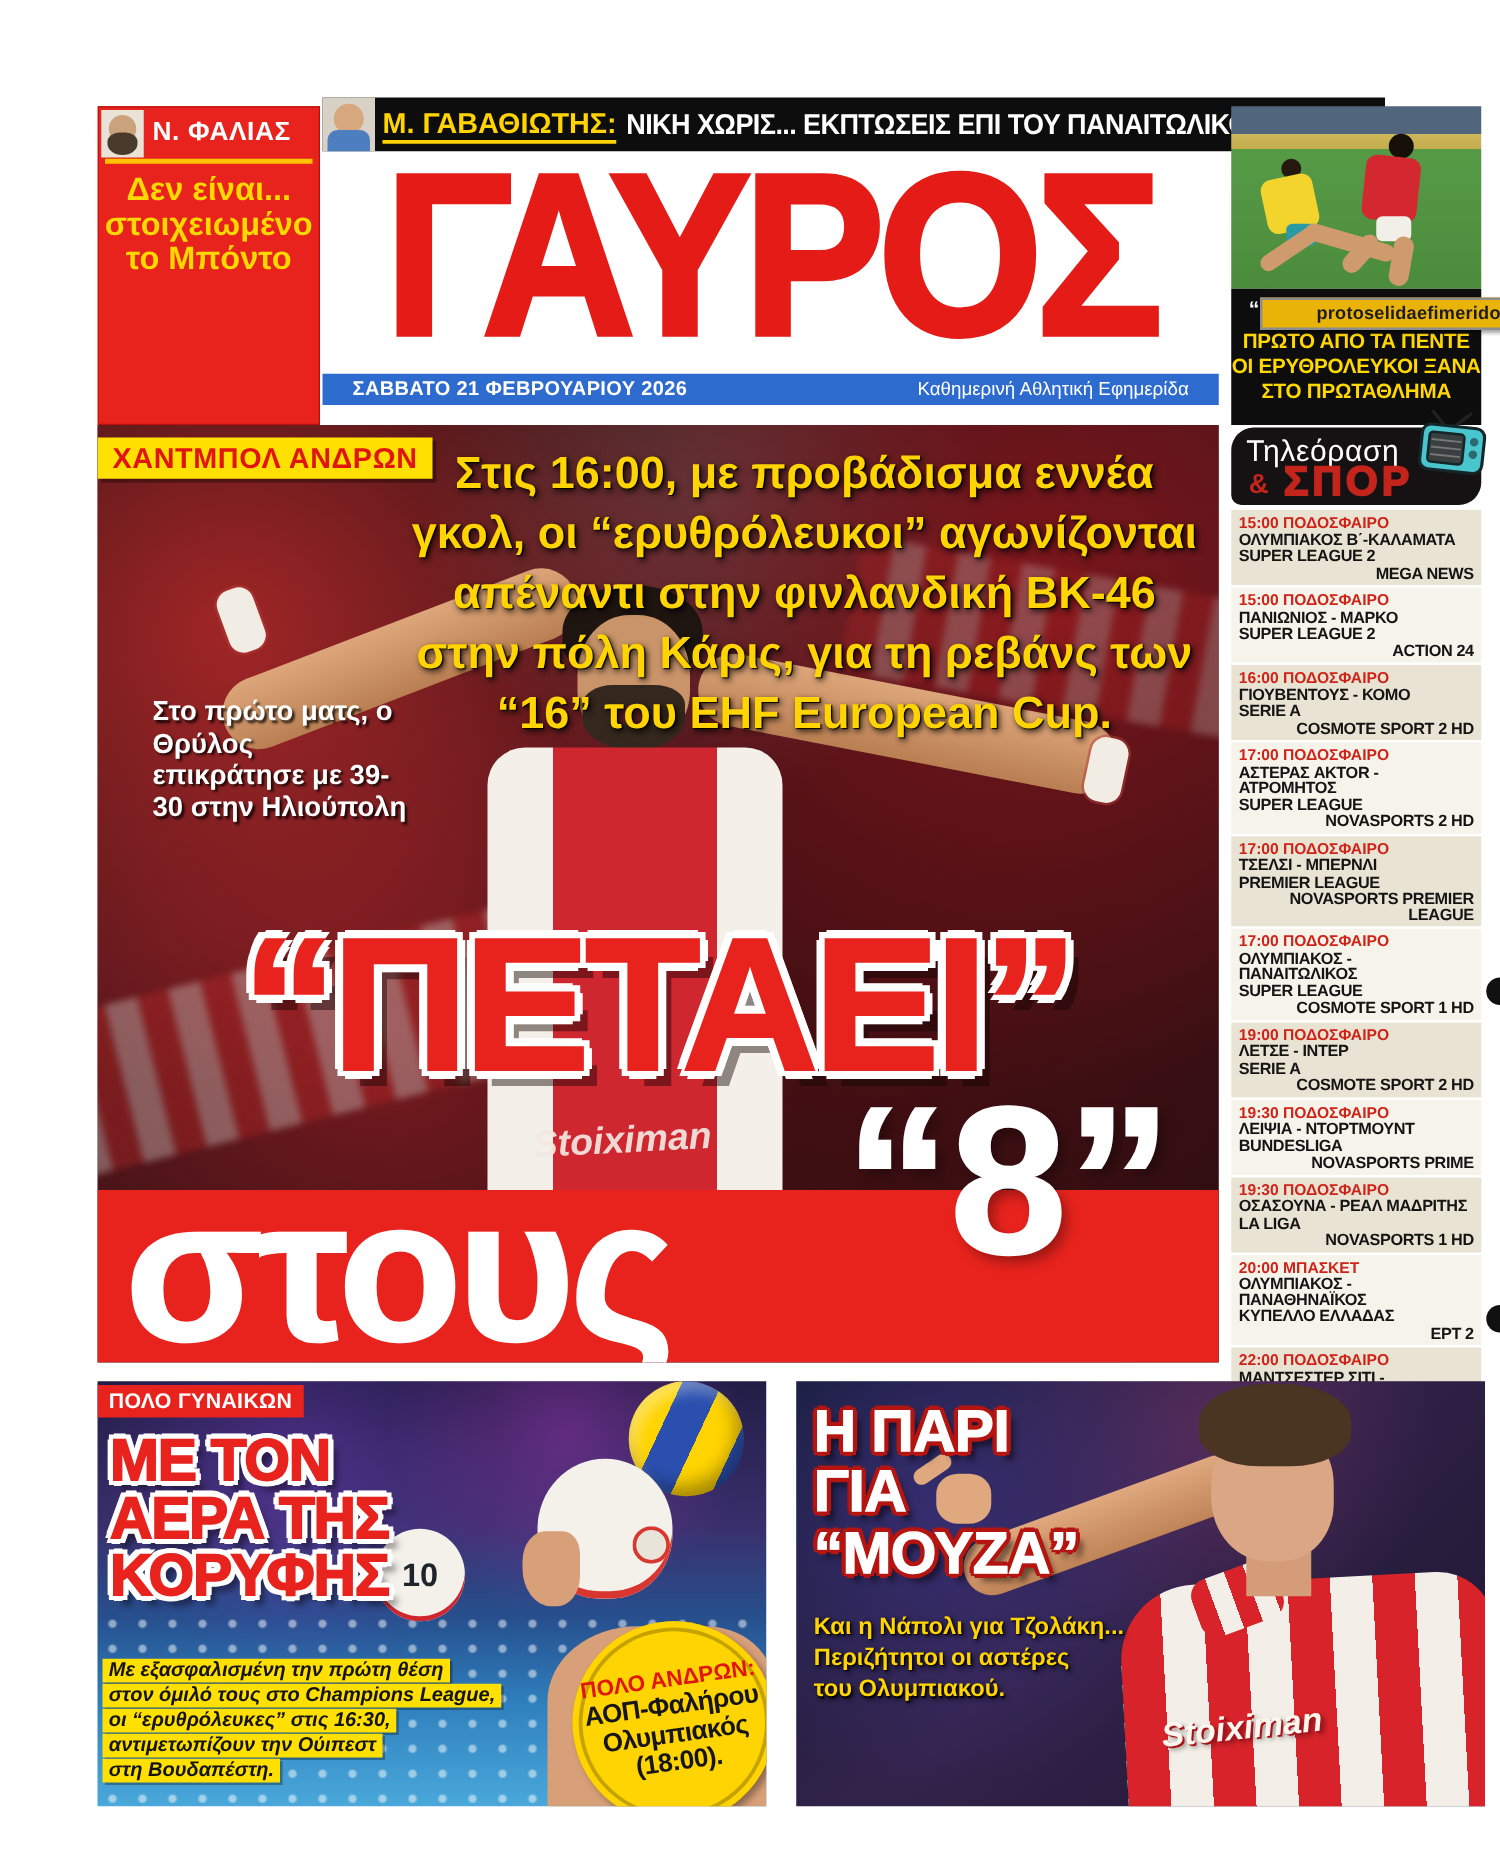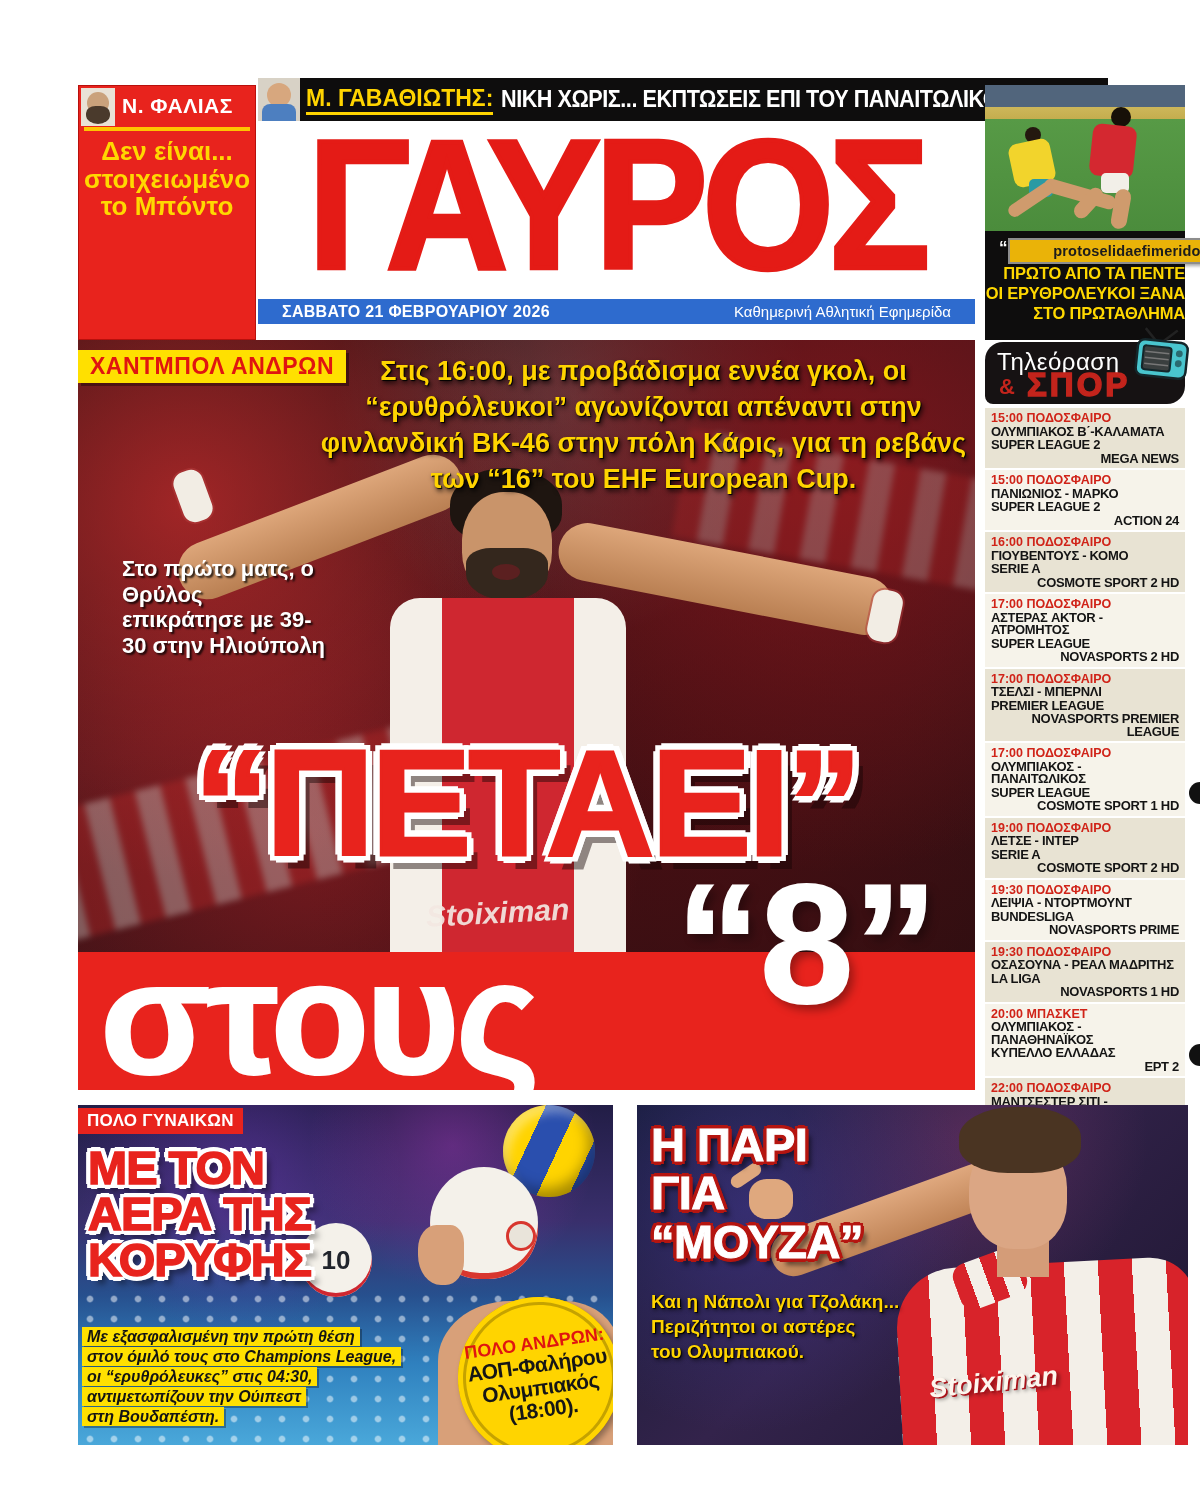--- a/index.html
+++ b/index.html
@@ -51,21 +51,21 @@
   .tr-p1-leg2{left:20px;top:108px;width:52px;height:13px;border-radius:8px;transform:rotate(-34deg);}
   .tr-p2-head{left:126px;top:22px;width:20px;height:20px;border-radius:50%;background:#171008;}
   .tr-p2-body{left:106px;top:40px;width:44px;height:52px;border-radius:9px;background:#d42830;transform:rotate(6deg);}
   .tr-p2-shorts{left:116px;top:88px;width:28px;height:20px;border-radius:5px;background:#f2efe8;}
   .tr-p2-leg{left:128px;top:104px;width:16px;height:40px;border-radius:8px;transform:rotate(10deg);}
   .tr-p2-leg2{left:96px;top:100px;width:15px;height:36px;border-radius:8px;transform:rotate(42deg);}
 
   
   .tr-box{left:985px;top:231px;width:200px;height:109px;background:#0e0d0d;}
   .tr-partial{position:absolute;left:14px;top:7px;color:#fff;font-weight:700;font-size:17px;}
-  .tr-lines{position:absolute;left:0;top:32px;width:100%;text-align:right;}
+  .tr-lines{position:absolute;left:0;top:32px;width:100%;text-align:center;}
   .tr-line{color:#ffd800;font-weight:700;font-size:16.5px;line-height:20px;letter-spacing:-.2px;}
   .watermark{left:1008px;top:238px;width:180px;height:22px;background:#eab308;border:2px solid #8d8d8d;
     color:#1c1c1c;font-weight:700;font-size:14.5px;text-align:center;line-height:22px;z-index:30;
     box-shadow:2px 2px 3px rgba(0,0,0,.35);letter-spacing:.2px;padding-left:41px;}
 
   
   .tv-head{left:985px;top:342px;width:200px;height:62px;background:#161213;border-radius:18px 8px 18px 8px;z-index:5;}
   .tv-t1{position:absolute;left:12px;top:6px;color:#fff;font-size:24px;font-weight:400;letter-spacing:.5px;}
   .tv-amp{position:absolute;left:14px;top:32px;color:#c3241c;font-size:22px;font-weight:700;}
   .tv-t2{position:absolute;left:42px;top:24px;color:#c3241c;font-size:33px;font-weight:700;letter-spacing:3px;-webkit-text-stroke:1.5px #c3241c;}
@@ -93,21 +93,21 @@
   .arm{position:absolute;height:58px;border-radius:30px;background:linear-gradient(180deg,#dda67a,#b97f52);}
   .wrist{position:absolute;width:30px;height:52px;border-radius:12px;background:#f2ede4;box-shadow:0 0 0 2px rgba(180,60,60,.5);}
   .hb-hair{position:absolute;left:372px;top:128px;width:112px;height:74px;border-radius:54% 54% 40% 40%;background:#1e1510;}
   .hb-face{position:absolute;left:384px;top:152px;width:90px;height:104px;border-radius:46% 46% 42% 42%;background:#c9946a;}
   .hb-beard{position:absolute;left:388px;top:208px;width:82px;height:52px;border-radius:30% 30% 50% 50%;background:#34271d;}
   .hb-mouth{position:absolute;left:414px;top:224px;width:28px;height:16px;border-radius:50%;background:#5b2020;}
   .hb-torso{position:absolute;left:312px;top:258px;width:236px;height:370px;border-radius:30px 30px 0 0;
     background:linear-gradient(90deg,#f4efe8 0 52px,#cf2730 52px 184px,#f4efe8 184px);}
   .hb-sponsor{position:absolute;left:348px;top:556px;color:#f3e8e2;font-weight:700;font-style:italic;font-size:30px;transform:rotate(-3deg);opacity:.92;}
   .mk{left:0;top:10px;background:#ffe000;color:#e01510;font-weight:700;font-size:23px;padding:3px 12px;letter-spacing:.5px;box-shadow:3px 3px 0 rgba(0,0,0,.35);}
-  .lead{left:238px;top:14px;width:655px;color:#ffd400;font-weight:700;font-size:27px;line-height:1.33;text-align:center;
+  .lead{left:238px;top:14px;width:655px;color:#ffd400;font-weight:700;font-size:36px;line-height:1.33;text-align:center;
     text-shadow:1px 1px 1px #000,2px 3px 5px rgba(0,0,0,.85);}
   .sidenote{left:8px;top:216px;width:205px;color:#fff;font-weight:700;font-size:22px;line-height:1.17;
     text-shadow:2px 2px 2px rgba(0,0,0,.8);margin-left:36px;}
   .h1{left:0;top:388px;width:100%;text-align:center;color:#e8231d;font-weight:700;font-size:150px;line-height:1;
     letter-spacing:-3px;-webkit-text-stroke:3px #e8231d;
     text-shadow:-6px -6px 0 #fff,6px -6px 0 #fff,-6px 6px 0 #fff,6px 6px 0 #fff,-8px 0 0 #fff,8px 0 0 #fff,0 -8px 0 #fff,0 8px 0 #fff,12px 14px 0 rgba(20,5,5,.45);}
   .band{left:0;top:612px;width:897px;height:138px;background:#e8231d;}
   .h2a{left:22px;top:596px;color:#fff;font-weight:700;font-size:162px;line-height:1;letter-spacing:-4px;-webkit-text-stroke:2px #fff;}
   .h2b{left:598px;top:520px;color:#fff;font-weight:700;font-size:168px;line-height:1;-webkit-text-stroke:2px #fff;
     text-shadow:5px 6px 10px rgba(0,0,0,.35);}
@@ -351,21 +351,21 @@
 
   <div class="abs wp-kicker">ΠΟΛΟ ΓΥΝΑΙΚΩΝ</div>
   <div class="abs wp-h">
     <div>ΜΕ ΤΟΝ</div>
     <div>ΑΕΡΑ ΤΗΣ</div>
     <div>ΚΟΡΥΦΗΣ</div>
   </div>
   <div class="abs wp-body">
     <span>Με εξασφαλισμένη την πρώτη θέση</span><br>
     <span>στον όμιλό τους στο Champions League,</span><br>
-    <span>οι “ερυθρόλευκες” στις 04:30,</span><br>
+    <span>οι “ερυθρόλευκες” στις 16:30,</span><br>
     <span>αντιμετωπίζουν την Ούιπεστ</span><br>
     <span>στη Βουδαπέστη.</span>
   </div>
   <div class="abs wp-badge">
     <div class="wpb-t">ΠΟΛΟ ΑΝΔΡΩΝ:</div>
     <div class="wpb-l">ΑΟΠ-Φαλήρου</div>
     <div class="wpb-l">Ολυμπιακός (18:00).</div>
   </div>
 </div>
 

